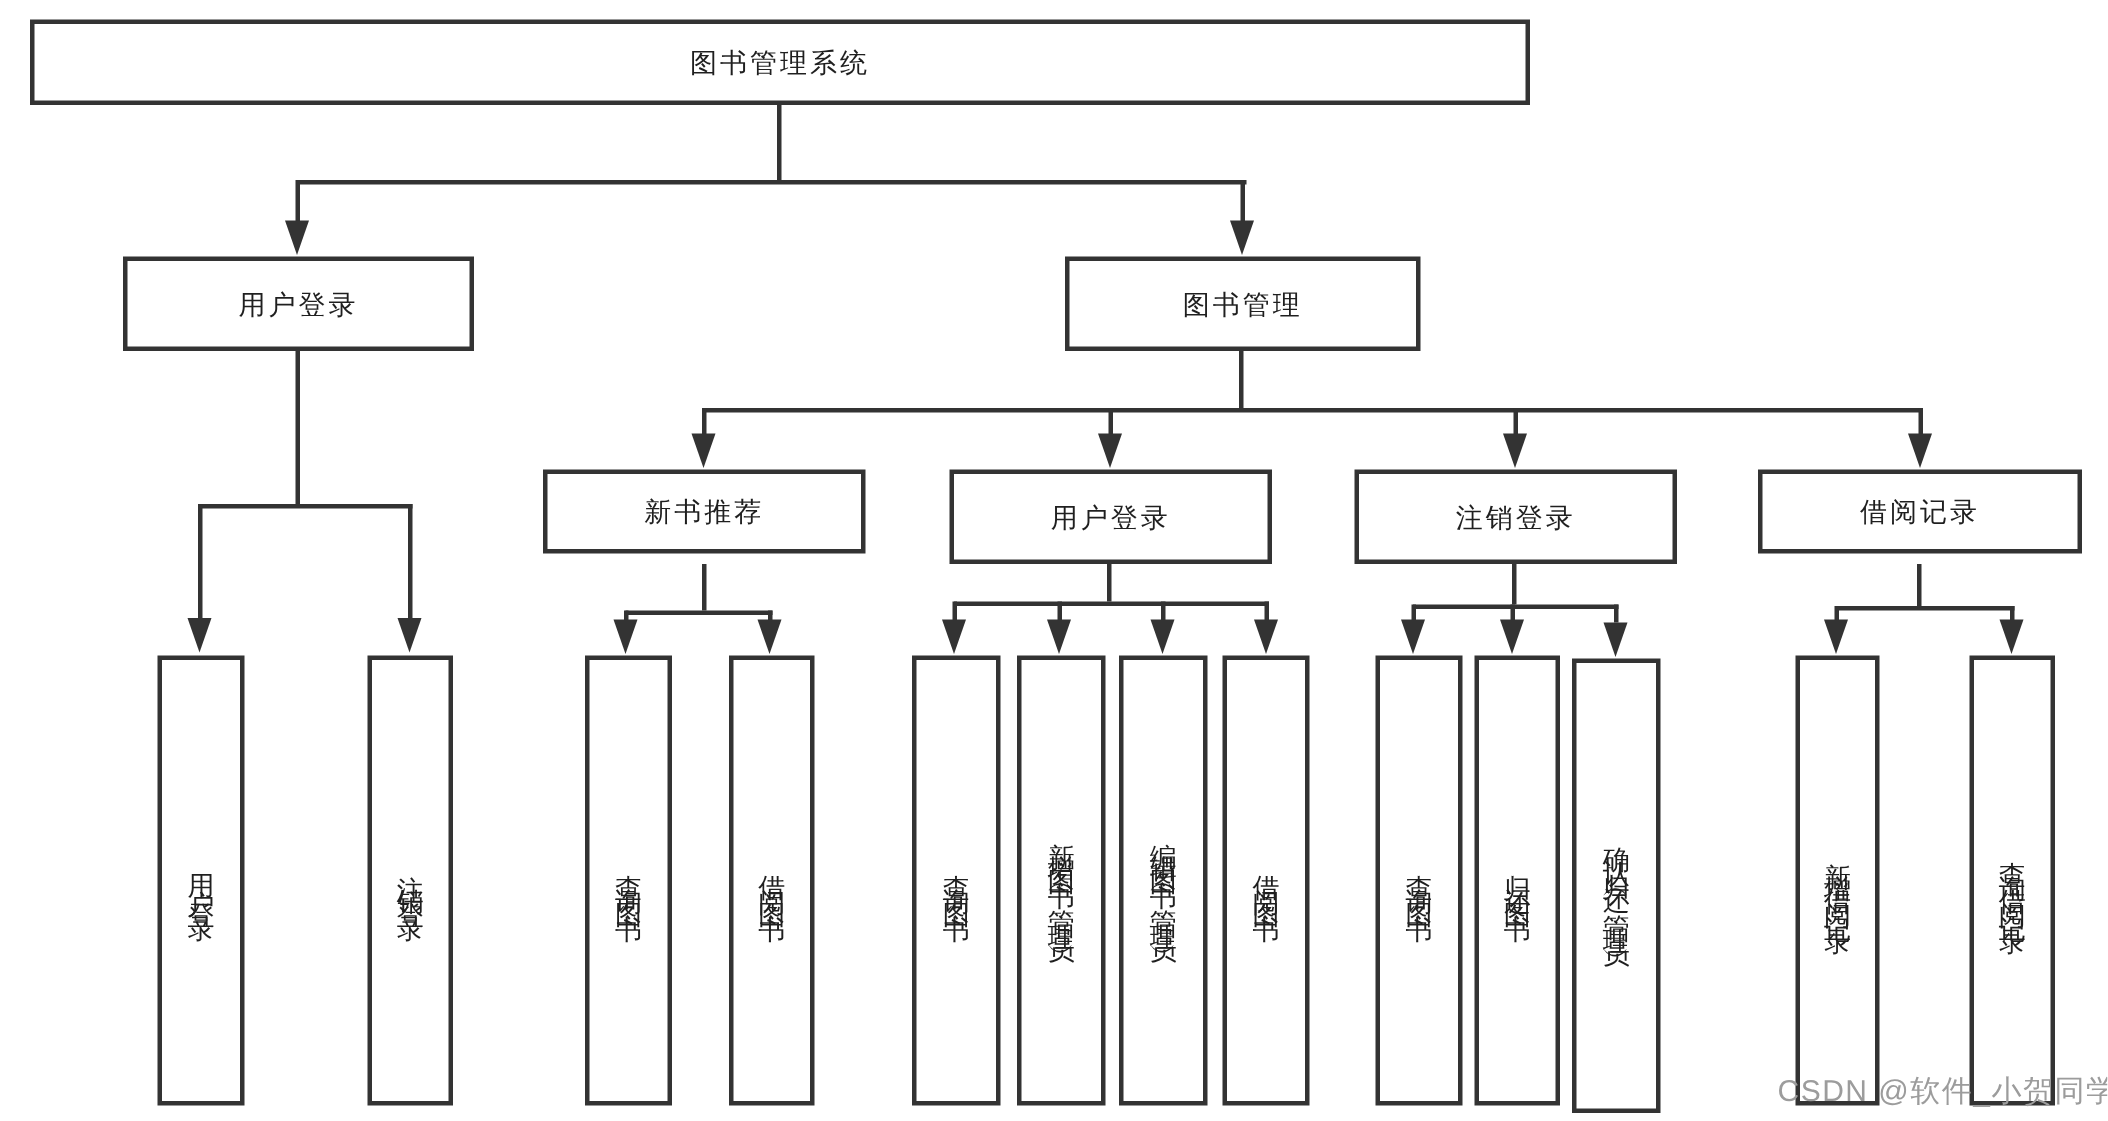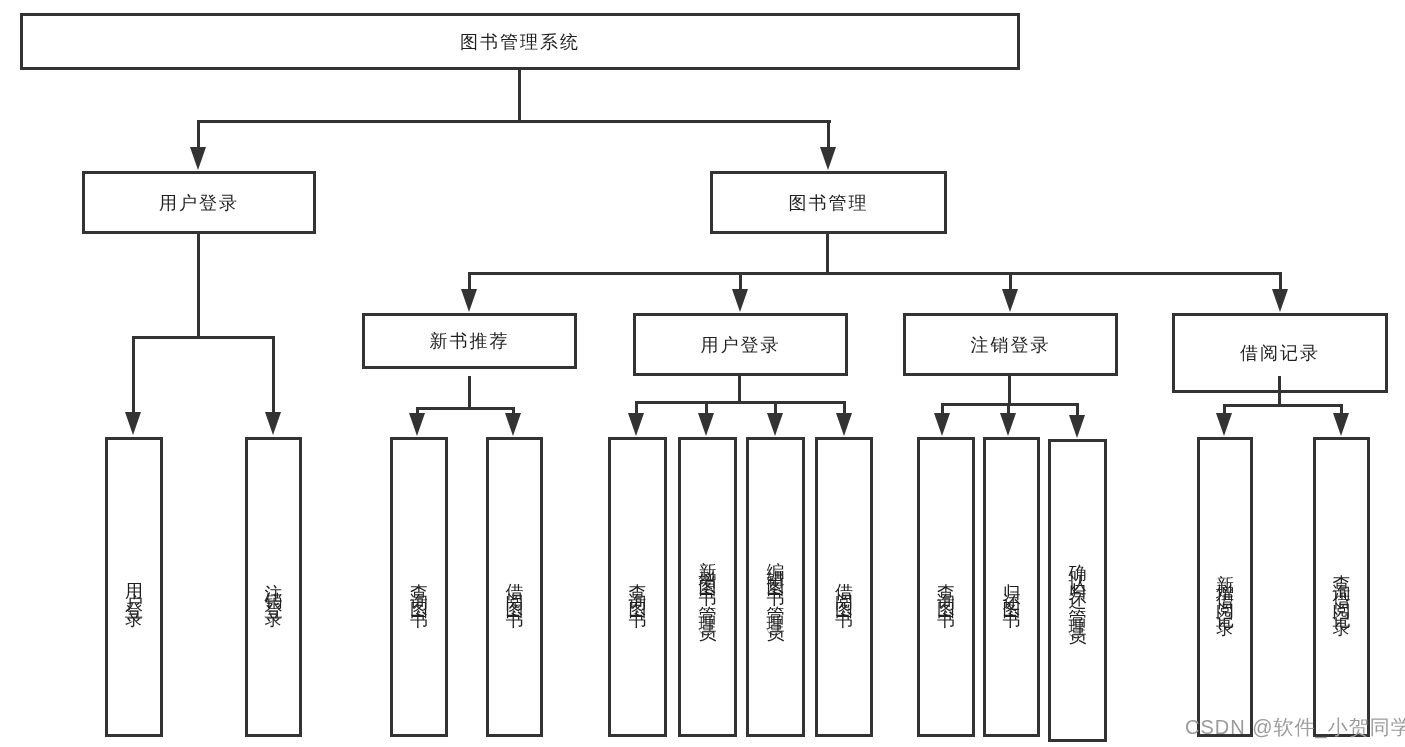--- a/index.html
+++ b/index.html
@@ -96,21 +96,21 @@
   <div class="vline" style="left:739px;top:272px;height:19px"></div>
   <div class="arrow" style="left:732px;top:289px"></div>
   <div class="vline" style="left:1009px;top:272px;height:19px"></div>
   <div class="arrow" style="left:1002px;top:289px"></div>
   <div class="vline" style="left:1279px;top:272px;height:19px"></div>
   <div class="arrow" style="left:1272px;top:289px"></div>
 
   <div class="hbox" style="left:362px;top:313px;width:215px;height:56px">新书推荐</div>
   <div class="hbox" style="left:633px;top:313px;width:215px;height:63px">用户登录</div>
   <div class="hbox" style="left:903px;top:313px;width:215px;height:63px">注销登录</div>
-  <div class="hbox" style="left:1172px;top:313px;width:216px;height:80px">借阅记录</div>
+  <div class="hbox" style="left:1172px;top:313px;width:216px;height:56px">借阅记录</div>
 
   <div class="vline" style="left:468px;top:376px;height:31px"></div>
   <div class="hline" style="left:417px;top:407px;width:98px"></div>
   <div class="vline" style="left:416px;top:407px;height:8px"></div>
   <div class="arrow" style="left:409px;top:413px"></div>
   <div class="vline" style="left:512px;top:407px;height:8px"></div>
   <div class="arrow" style="left:505px;top:413px"></div>
 
   <div class="vbox" style="left:390px;top:437px;width:58px;height:300px">查询图书</div>
   <div class="vbox" style="left:486px;top:437px;width:57px;height:300px">借阅图书</div>

